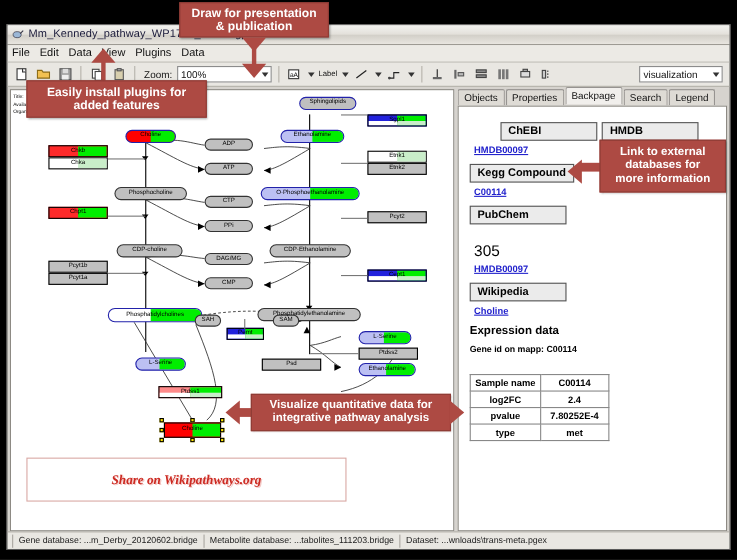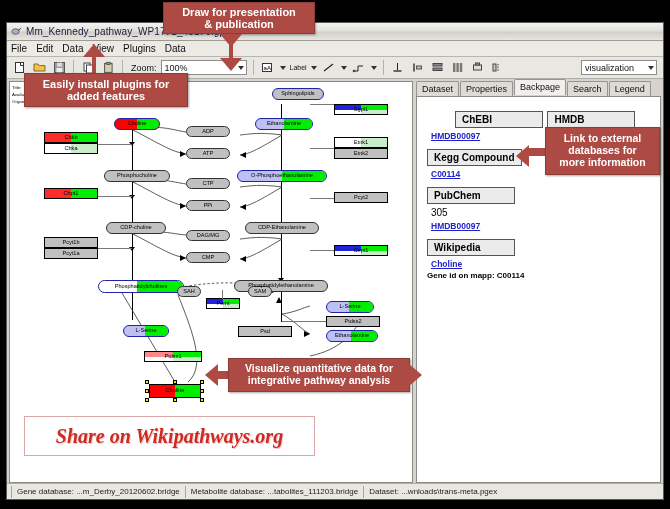--- a/index.html
+++ b/index.html
@@ -73,21 +73,21 @@
     flex:1; background:#fff; border:1px solid #8d8a84; overflow:hidden;
     padding:8px 10px; position:relative; min-height:0;
   }
   .dbhead {
     display:inline-block; border:1px solid #555; background:#ebebeb;
     font-size:10px; font-weight:bold; padding:2px 6px; min-width:88px;
     margin-top:6px; color:#000;
   }
   .dbhead:first-child { margin-top:0;margin-left:28px; }
   .dblink { display:block; font-size:8.5px; color:#2222cc; text-decoration:underline; margin:3px 0 2px 4px; font-weight:bold; }
-  .dbplain { display:block; font-size:10px; color:#000; margin:3px 0 2px 4px; }
+  .dbplain { display:block; font-size:14px; color:#000; margin:16px 0 2px 4px; }
   .exp-title { font-size:10.5px; font-weight:bold; margin:8px 0 6px 0; }
   .gene-id { font-size:8px; font-weight:bold; margin-bottom:18px; }
   table.exp { border-collapse:collapse; font-size:8.5px; }
   table.exp td {
     border:1px solid #888; padding:2px 4px; text-align:center; font-weight:bold;
     background:#fff; min-width:62px; height:13px;
   }
   
   .statusbar {
     height:16px; background:#e9e7e2; border-top:1px solid #b0ada6;
@@ -133,21 +133,21 @@
   .tri-up   { border-left:11px solid transparent;border-right:11px solid transparent;border-bottom:13px solid #ad4a43; }
   .tri-left { border-top:11px solid transparent;border-bottom:11px solid transparent;border-right:13px solid #ad4a43; }
   .tri-right{ border-top:11px solid transparent;border-bottom:11px solid transparent;border-left:13px solid #ad4a43; }
   .share {
     position:absolute; left:24px; top:416px; width:291px; height:40px;
     border:1px solid #d9a8a4; background:#fff; z-index:55;
     display:flex; align-items:center; justify-content:center;
   }
   .share span {
     font-family:"Liberation Serif", serif; font-style:italic; font-weight:bold;
-    font-size:20px; color:#cc2a22; text-shadow:1px 1px 0 #f3c9c6;
+    font-size:12px; color:#cc2a22; text-shadow:1px 1px 0 #f3c9c6;
   }
 </style>
 </head>
 <body>
 
 <div id="app">
 
   <div class="titlebar">
     <svg class="tb-icon" viewBox="0 0 12 12">
       <ellipse cx="5" cy="6" rx="4" ry="3" fill="#9bb7d6" stroke="#334" stroke-width=".7"></ellipse>
@@ -495,21 +495,21 @@
       <div class="handle" style="left:190px; top:298px;"></div>
       <div class="handle" style="left:135px; top:307px;"></div>
       <div class="handle" style="left:190px; top:307px;"></div>
       <div class="handle" style="left:135px; top:316px;"></div>
       <div class="handle" style="left:163px; top:316px;"></div>
       <div class="handle" style="left:190px; top:316px;"></div>
     </div>
 
     <div class="rightpanel">
       <div class="tabstrip">
-        <div class="tab">Dataset</div>
+        <div class="tab">Objects</div>
         <div class="tab">Properties</div>
         <div class="tab active">Backpage</div>
         <div class="tab">Search</div>
         <div class="tab">Legend</div>
       </div>
       <div class="panelbody">
         <div class="dbhead">ChEBI</div>
 
         <div class="dbhead">HMDB</div>
         <a class="dblink" href="#">HMDB00097</a>
@@ -518,33 +518,54 @@
         <a class="dblink" href="#">C00114</a>
 
         <div class="dbhead">PubChem</div>
         <span class="dbplain">305</span>
 
         <a class="dblink" href="#">HMDB00097</a>
 
         <div class="dbhead">Wikipedia</div>
         <a class="dblink" href="#">Choline</a>
 
+        <div class="exp-title">Expression data</div>
         <div class="gene-id">Gene id on mapp: C00114</div>
+        <table class="exp">
+          <tbody>
+              <tr>
+            <td>Sample name</td>
+            <td>C00114</td>
+          </tr>
+          <tr>
+            <td>log2FC</td>
+            <td>2.4</td>
+          </tr>
+          <tr>
+            <td>pvalue</td>
+            <td>7.80252E-4</td>
+          </tr>
+          <tr>
+            <td>type</td>
+            <td>met</td>
+          </tr>
+        </tbody>
+          </table>
       </div>
     </div>
   </div>
 
   <div class="statusbar">
     <div class="cell">Gene database: ...m_Derby_20120602.bridge</div>
     <div class="cell">Metabolite database: ...tabolites_111203.bridge</div>
     <div class="cell">Dataset: ...wnloads\trans-meta.pgex</div>
   </div>
 </div>
 
-<div class="callout" style="left:163px; top:2px; width:152px; height:32px; font-size:11px;">Draw for presentation<br>&amp; publication</div>
+<div class="callout" style="left:163px; top:2px; width:136px; height:32px; font-size:11px;">Draw for presentation<br>&amp; publication</div>
 <div class="tri tri-down" style="left:220px; top:34px;"></div>
 <div class="arrowline" style="left:229px; top:44px; width:4px; height:18px; background:#ad4a43; z-index:59;"></div>
 <div class="tri tri-down" style="left:220px; top:58px;"></div>
 
 <div class="callout" style="left:24px; top:73px; width:164px; height:34px; font-size:11px;">Easily install plugins for<br>added features</div>
 <div class="arrowline" style="left:92px; top:52px; width:4px; height:22px; background:#ad4a43; z-index:59;"></div>
 <div class="tri tri-up" style="left:83px; top:44px;"></div>
 
 <div class="callout" style="left:545px; top:127px; width:115px; height:48px; font-size:10.5px;">Link  to external<br>databases  for<br>more information</div>
 <div class="arrowline" style="left:527px; top:148px; width:20px; height:8px; background:#ad4a43; z-index:59;"></div>

